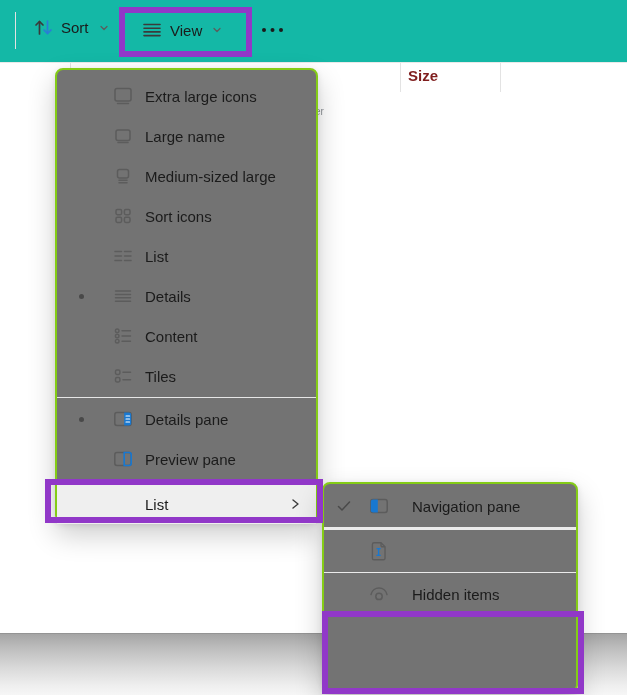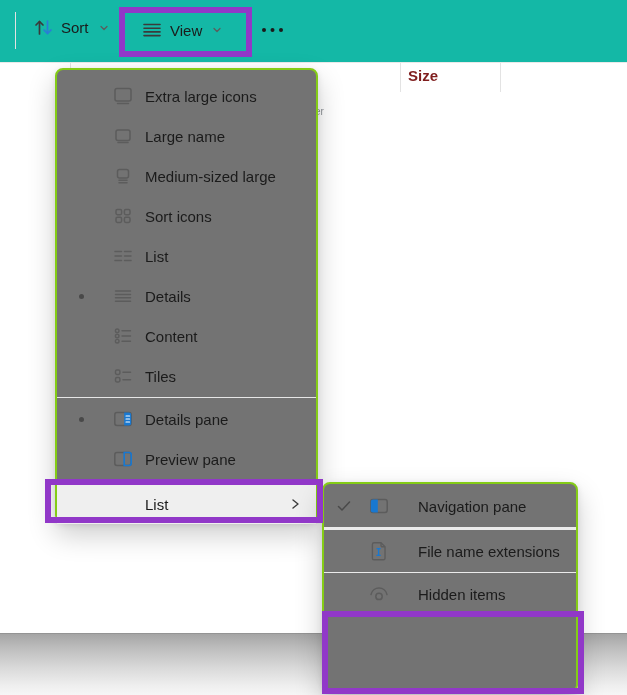--- a/index.html
+++ b/index.html
@@ -57,21 +57,21 @@
   .show-submenu { left:322px; top:482px; width:256px; height:211px; z-index:4; padding-top:1px; }
   .menu-item {
     display:flex; align-items:center; height:40px; font-size:15px; color:#1b1b1b; cursor:pointer;
   }
   .show-submenu .menu-item { height:42px; }
   .slot-state { width:48px; display:flex; justify-content:center; align-items:center; flex:none; }
   .show-submenu .slot-state { width:40px; }
   .slot-icon { width:36px; display:flex; justify-content:center; align-items:center; flex:none; }
   .show-submenu .slot-icon { width:30px; }
   .mi-label { margin-left:4px; white-space:nowrap; }
-  .show-submenu .mi-label { margin-left:24px; }
+  .show-submenu .mi-label { margin-left:18px; }
   .bullet-dot { width:5px; height:5px; border-radius:50%; background:#494949; }
   .menu-sep { height:1px; background:#e6e6e6; margin:1px 0; }
   .submenu-sep { height:1px; background:#ebebeb; }
   .show-row { background:#efefef; margin-top:3px; }
   .show-arrow { margin-left:auto; margin-right:14px; display:flex; align-items:center; }
   svg { display:block; }
 </style>
 </head>
 <body>
 
@@ -325,21 +325,20 @@
       <svg width="22" height="22" viewBox="0 0 22 22">
         <path d="M6 2.8 h7 l4 4 v11.4 a1.6 1.6 0 0 1 -1.6 1.6 h-9.4 a1.6 1.6 0 0 1 -1.6 -1.6 v-13.8 a1.6 1.6 0 0 1 1.6 -1.6 z" fill="none" stroke="#5c5c5c" stroke-width="1.4" stroke-linejoin="round"></path>
         <path d="M13 2.8 v2.6 a1.4 1.4 0 0 0 1.4 1.4 h2.6" fill="none" stroke="#5c5c5c" stroke-width="1.4" stroke-linejoin="round"></path>
         <g stroke="#1878d1" stroke-width="1.4" stroke-linecap="round">
           <line x1="10.6" y1="8.6" x2="10.6" y2="15.4"></line>
             <line x1="9" y1="8.6" x2="12.2" y2="8.6"></line>
             <line x1="9" y1="15.4" x2="12.2" y2="15.4"></line>
         </g>
       </svg>
     </span>
-    <span class="mi-label">File name extensions</span>
   </div>
 
   <div class="submenu-sep"></div>
 
   <div class="menu-item">
     <span class="slot-state"></span>
     <span class="slot-icon">
       <svg width="22" height="22" viewBox="0 0 22 22" fill="none" stroke="#5c5c5c" stroke-width="1.5" stroke-linecap="round">
         <path d="M3 11.5 a8.2 8.2 0 0 1 16 0"></path>
         <circle cx="11" cy="13.4" r="3.2"></circle>

